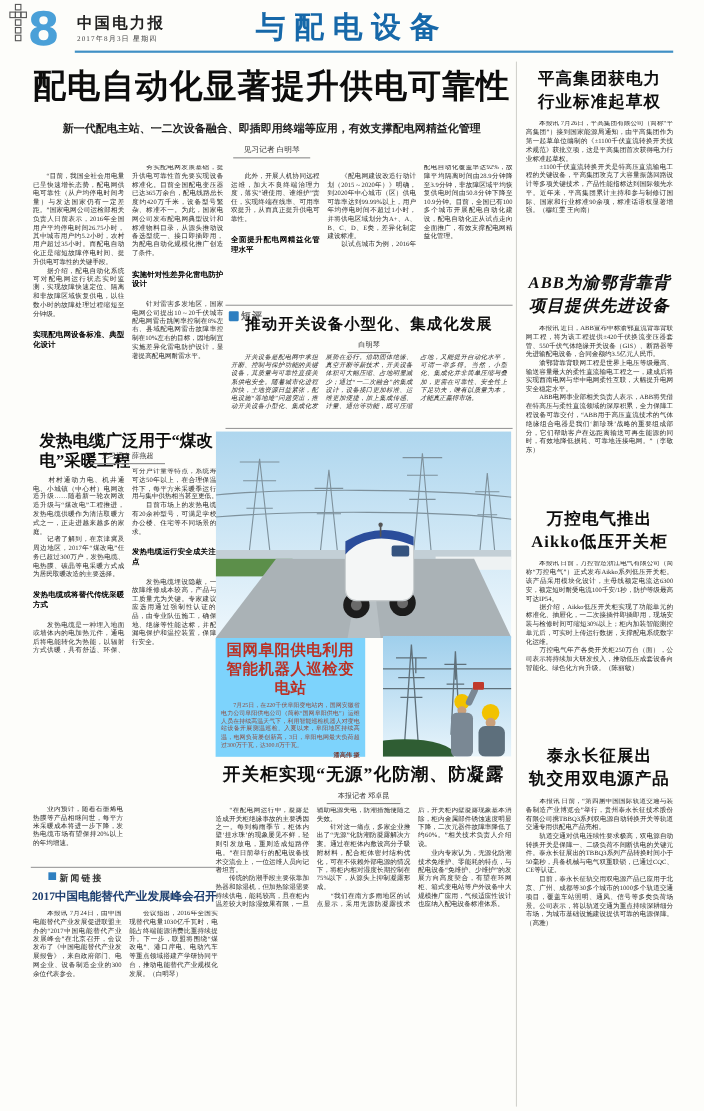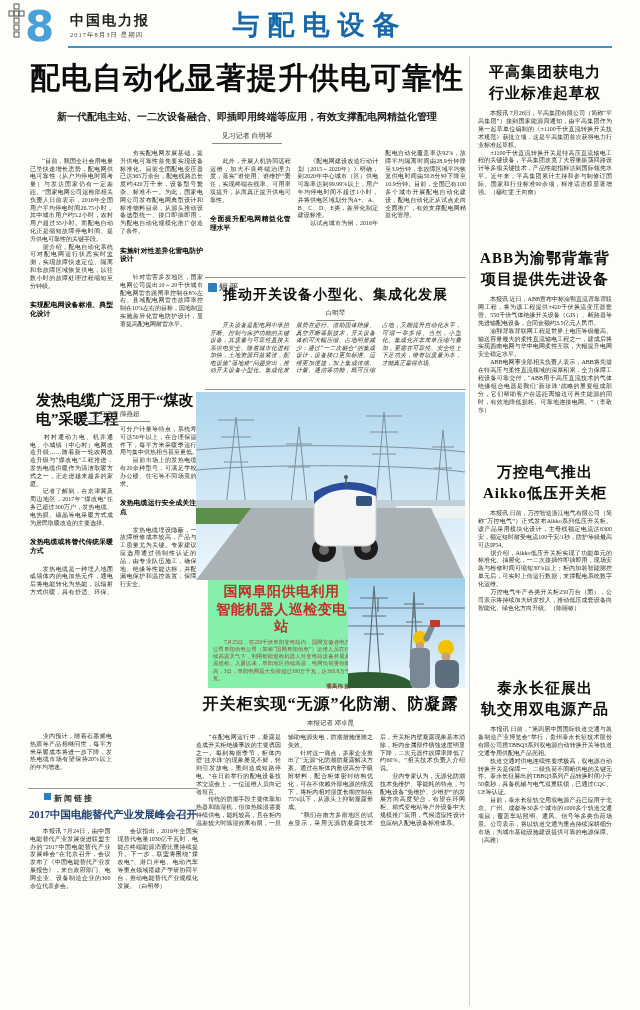--- a/index.html
+++ b/index.html
@@ -79,42 +79,42 @@
   .newslink { left:28px; top:788px; width:170px; border-top:1px solid #9a9a9a; padding-top:4px; }
   .newslink-label { display:flex; align-items:flex-start; gap:3px;padding-left:16px; }
   .newslink-label .sq { width:7px; height:7px; background:#2e7fc0; }
   .newslink-label .txt { font-size:8px; font-weight:bold; color:#333; letter-spacing:2px; }
   .newslink-headline { left:28px; top:808px; width:170px; font-size:10.5px; font-weight:bold;
                        color:#1d3e6f; text-align:center; }
   .newslink-body { left:30px; top:828px; width:168px; height:178px; }
 
   
   .photo-a { left:196px; top:392px; width:269px; height:188px; overflow:hidden; }
-  .caption-panel { left:208px; top:580px; width:147px; height:108px; background:#86efac; padding:3px 5px; }
+  .caption-panel { left:196px; top:580px; width:136px; height:108px; background:#7dd3fc; padding:3px 5px; }
   .caption-title { font-size:14px; font-weight:bold; color:#bb3226; text-align:center;
                    line-height:1.25; letter-spacing:0.5px; }
   .caption-text { margin-top:3px; font-size:5.4px; line-height:1.35; text-align:justify;
                   color:#8d4a3e; white-space:pre-line; }
   .caption-credit { text-align:right; font-size:5.6px; font-weight:bold; color:#7a3b31; margin-top:1px; }
   .photo-b { left:348px; top:578px; width:117px; height:110px; overflow:hidden; }
 
   
   .switch-headline { left:196px; top:694px; width:269px; text-align:center;
                      font-size:16px; font-weight:bold; letter-spacing:1px; color:#0d0d0d; }
   .switch-byline { left:196px; top:719px; width:269px; }
   .switch-byline .byline { font-size:6.5px; }
   .switch-body { left:196px; top:734px; width:269px; height:272px; }
 
   
   .side-head { width:134px; text-align:center; font-size:15px; font-weight:bold;
                line-height:1.4; letter-spacing:1px; color:#0d0d0d; }
   .side-body { width:134px; font-size:6px; line-height:1.32; text-align:justify;
                white-space:pre-line; overflow:hidden; color:#2a2a2a; }
   .sh1 { left:478px; top:62px; }   .sb1 { left:478px; top:110px; height:130px; }
-  .sh2 { left:478px; top:248px; }  .sb2 { left:478px; top:296px; height:158px; }
+  .sh2 { left:478px; top:248px;font-style:italic; }  .sb2 { left:478px; top:296px; height:158px; }
   .sh3 { left:478px; top:462px; }  .sb3 { left:478px; top:510px; height:160px; }
   .sh4 { left:478px; top:678px; }  .sb4 { left:478px; top:726px; height:280px; }
 </style>
 </head>
 <body>
 
 <div class="page">
 
   <div class="abs corner-icon">
     <svg width="18" height="40" viewBox="0 0 18 40">

